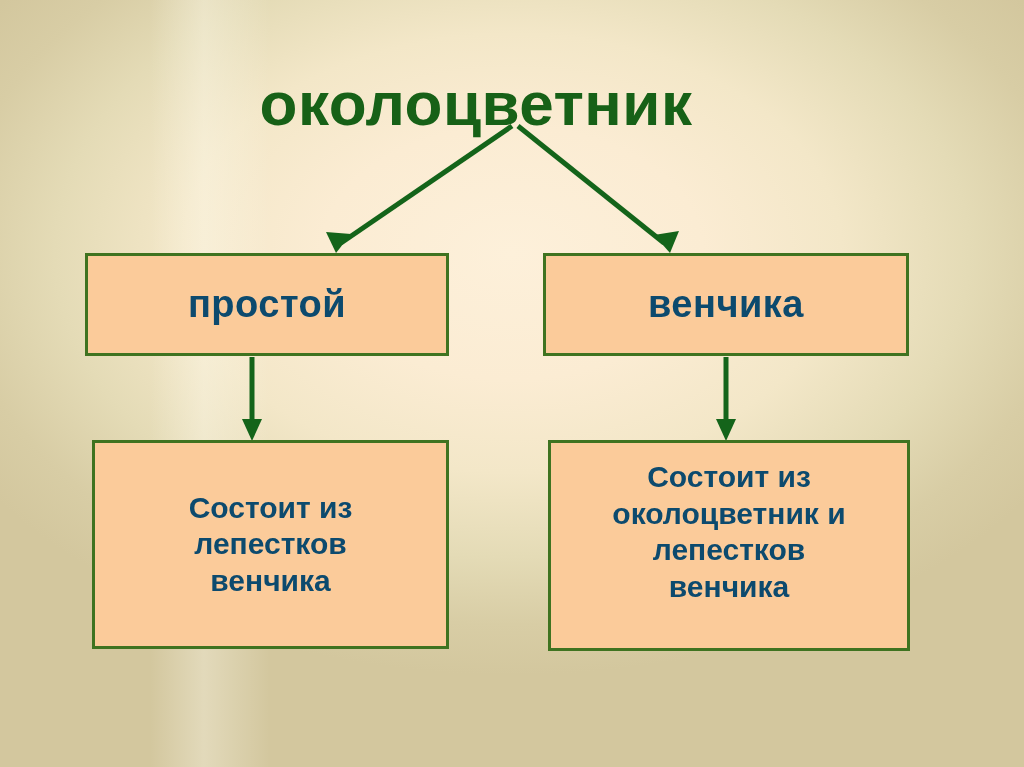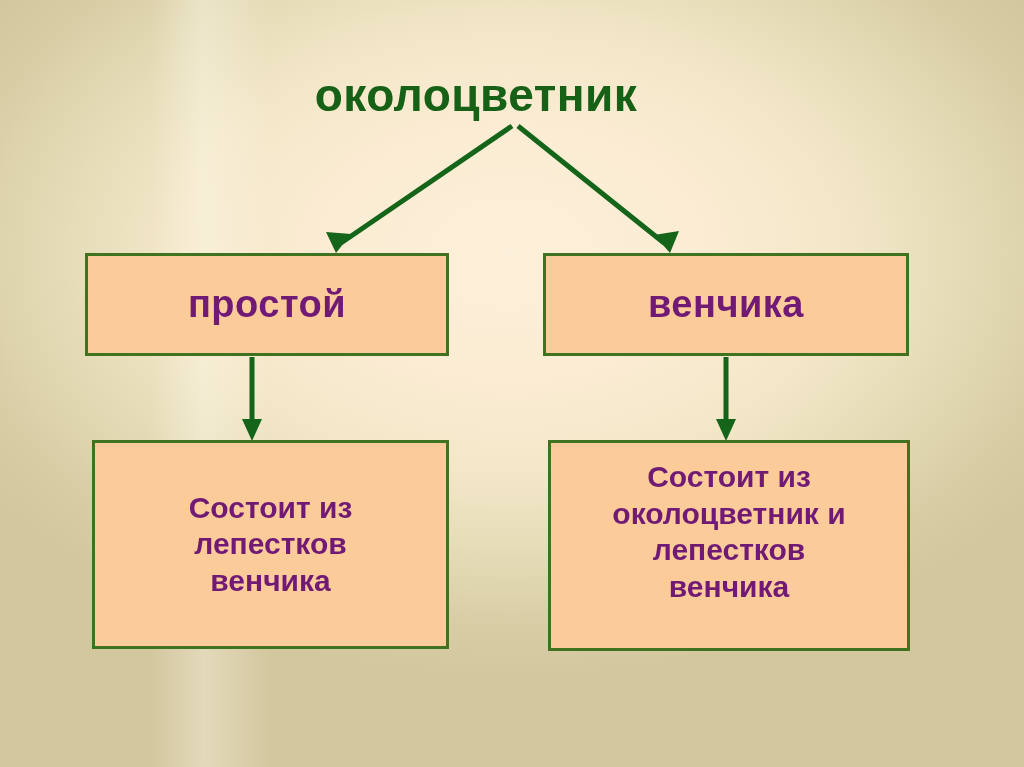--- a/index.html
+++ b/index.html
@@ -41,37 +41,37 @@
       rgba(255,255,255,0) 100%);
     pointer-events: none;
   }
 
   .title {
     position: absolute;
     left: 0;
     top: 68px;
     width: 952px;
     text-align: center;
-    font-size: 46px;
+    font-size: 62px;
     font-weight: bold;
     color: #176117;
     letter-spacing: 0.5px;
     white-space: nowrap;
   }
 
   .node {
     position: absolute;
     box-sizing: border-box;
     background: #fbcb9a;
     border: 3px solid #3f7320;
     display: flex;
     align-items: center;
     justify-content: center;
     text-align: center;
-    color: #701a75;
+    color: #0c4a6e;
     font-weight: bold;
   }
 
   .node-top {
     font-size: 38px;
     letter-spacing: 0.5px;
   }
 
   .node-desc {
     font-size: 30px;

